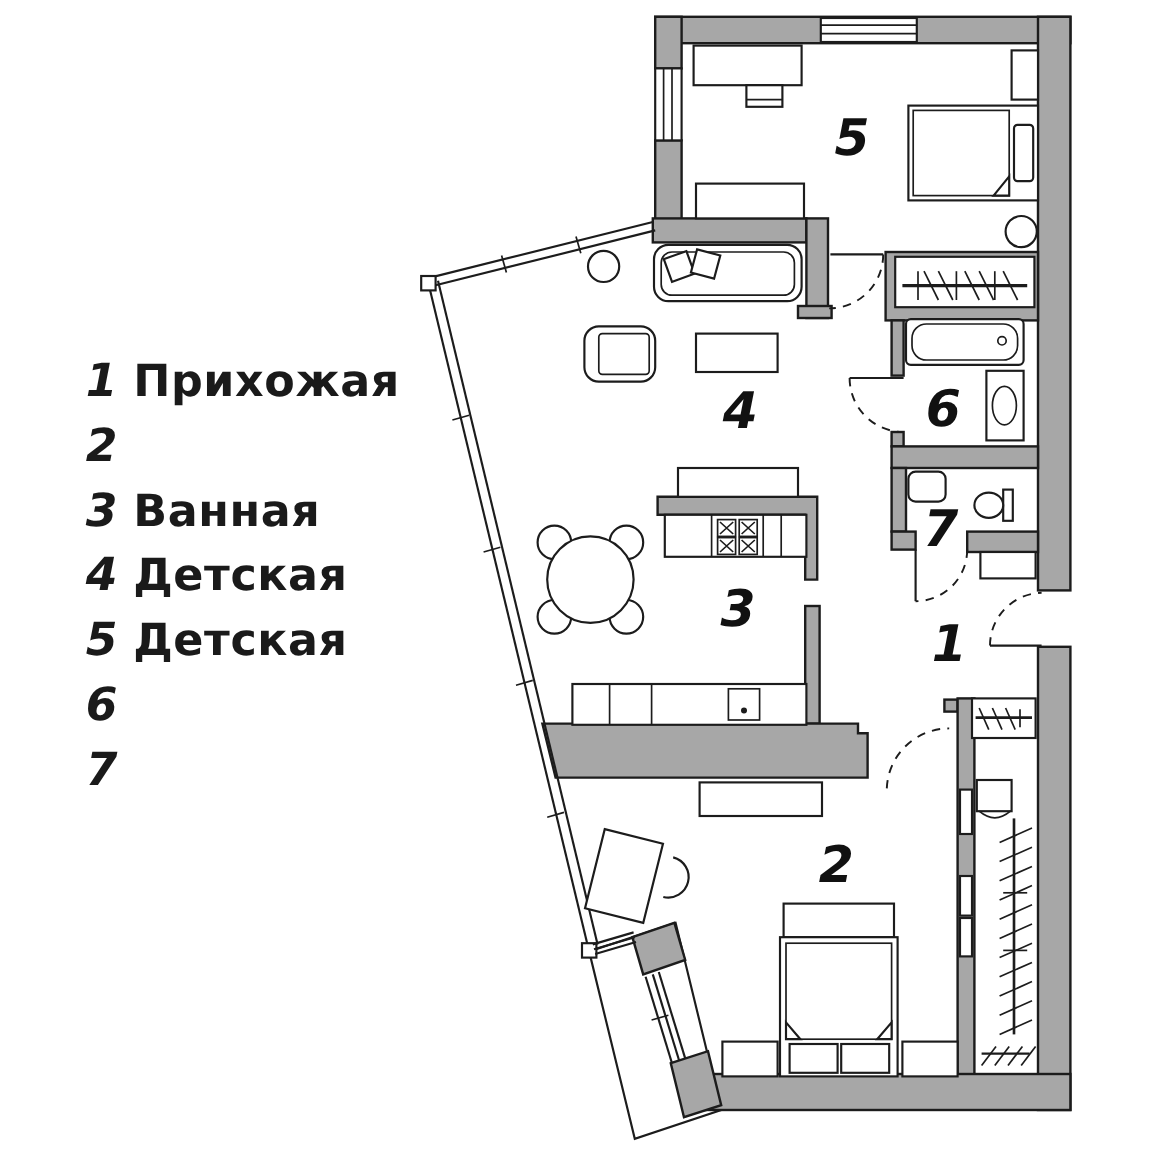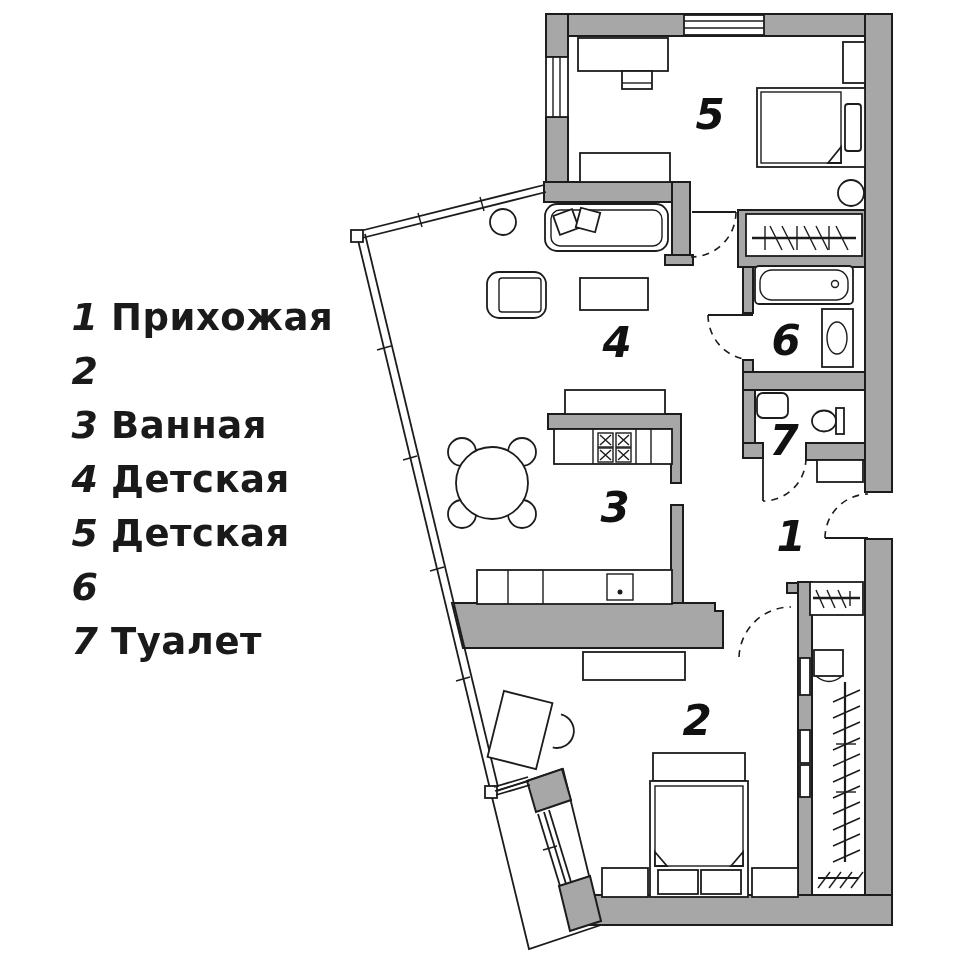--- a/index.html
+++ b/index.html
@@ -42,21 +42,20 @@
     </div>
     <div class="legend-row">
       <span class="legend-num">5</span>
       <span class="legend-label">Детская</span>
     </div>
     <div class="legend-row">
       <span class="legend-num">6</span>
     </div>
     <div class="legend-row">
       <span class="legend-num">7</span>
-      <span class="legend-label">Туалет</span>
     </div>
   </div>
 
   <svg class="plan" viewBox="0 0 960 960">
 
     <g>
       <path class="furn" d="M491,793 L563,769 L601,925 L529,949 Z"></path>
     </g>
 
     <g>

